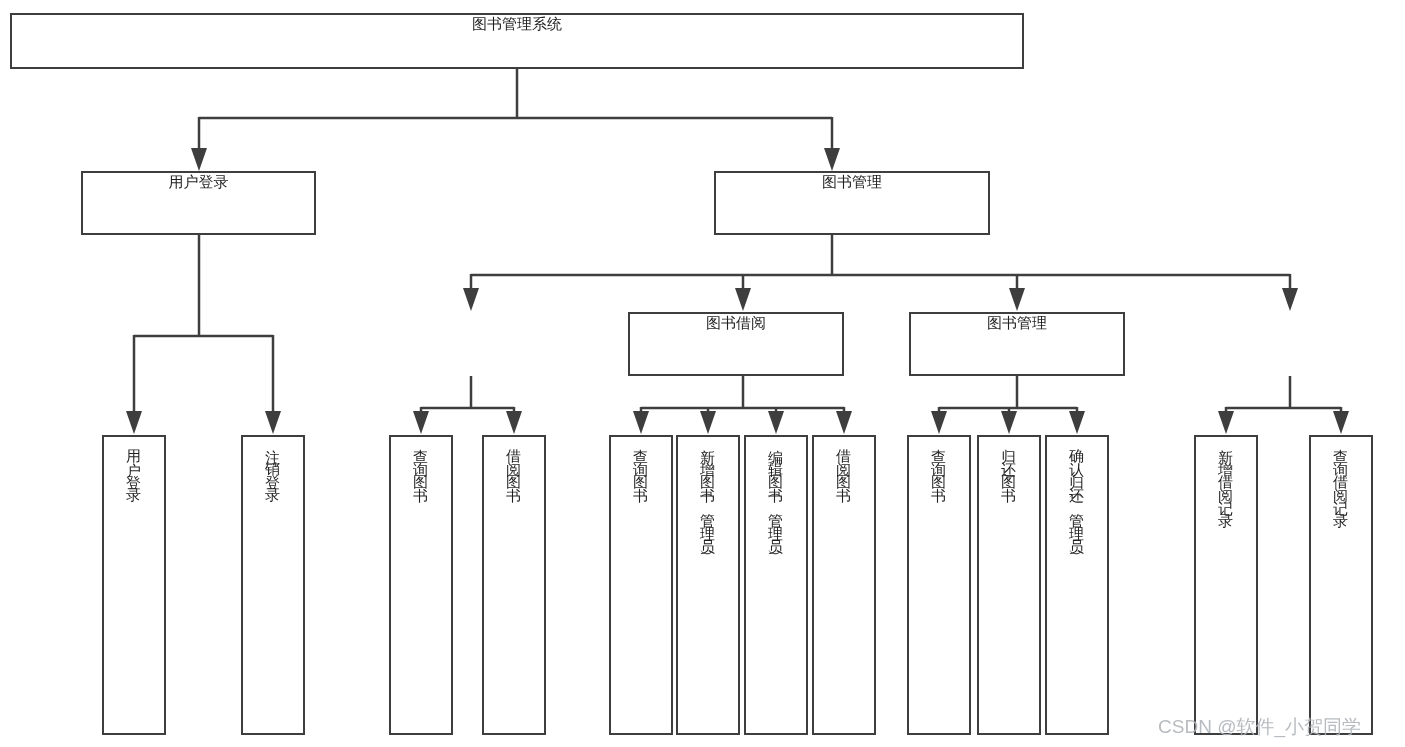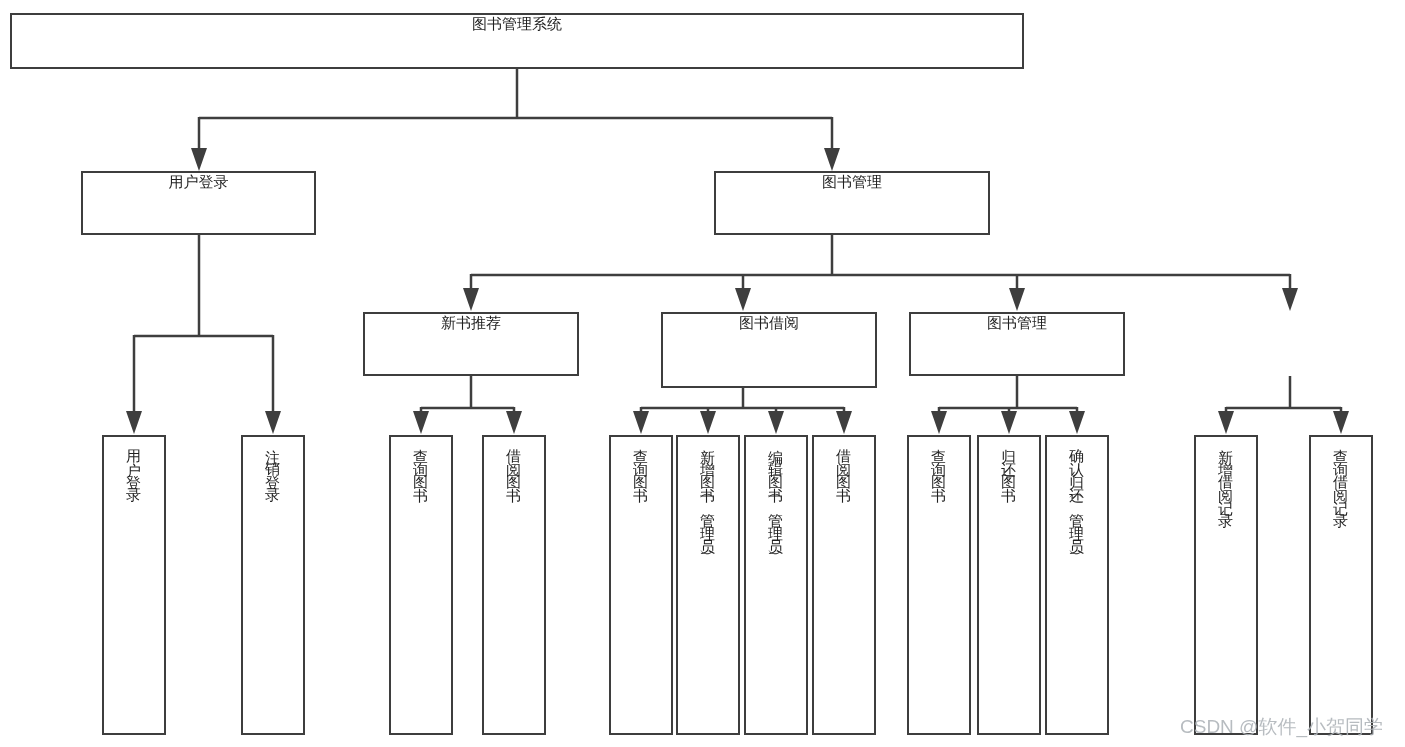--- a/index.html
+++ b/index.html
@@ -15,22 +15,22 @@
     border:2px solid var(--line,#3e3e3e);
     display:flex; align-items:flex-start; justify-content:center;
     font-size:15px; color:var(--text,#1f1f1f);
   }
   .node .hlabel { white-space:nowrap; }
   .node .vlabel {
     writing-mode:vertical-rl; line-height:1; letter-spacing:13px;
     white-space:nowrap;
   }
   .watermark {
-    position:absolute; left:1180px; top:714px; width:225px;
-    font-size:19px; white-space:nowrap;
+    position:absolute; left:1136px; top:714px; width:225px;
+    font-size:19px; text-align:right; white-space:nowrap;
     color:var(--watermark,#b0b5ba); opacity:.9; z-index:5;
   }
 </style>
 </head>
 <body>
 
 <div class="canvas">
 
   <svg class="connectors" viewBox="0 0 1405 747" xmlns="http://www.w3.org/2000/svg" aria-hidden="true">
     <g stroke="#3e3e3e" stroke-width="2.5" fill="none">
@@ -105,24 +105,21 @@
     <span class="hlabel">图书管理系统</span>
   </div>
 
   <div class="node" style="left:81px;top:171px;width:235px;height:64px">
     <span class="hlabel">用户登录</span>
   </div>
   <div class="node" style="left:714px;top:171px;width:276px;height:64px">
     <span class="hlabel">图书管理</span>
   </div>
 
-  <div class="node" style="left:363px;top:312px;width:216px;height:64px">
-    <span class="hlabel">新书推荐</span>
-  </div>
-  <div class="node" style="left:661px;top:312px;width:216px;height:76px">
+  <div class="node" style="left:628px;top:312px;width:216px;height:64px">
     <span class="hlabel">图书借阅</span>
   </div>
   <div class="node" style="left:909px;top:312px;width:216px;height:64px">
     <span class="hlabel">图书管理</span>
   </div>
 
   <div class="node" style="left:102px;top:435px;width:64px;height:300px">
     <span class="vlabel">用户登录</span>
   </div>
   <div class="node" style="left:241px;top:435px;width:64px;height:300px">

